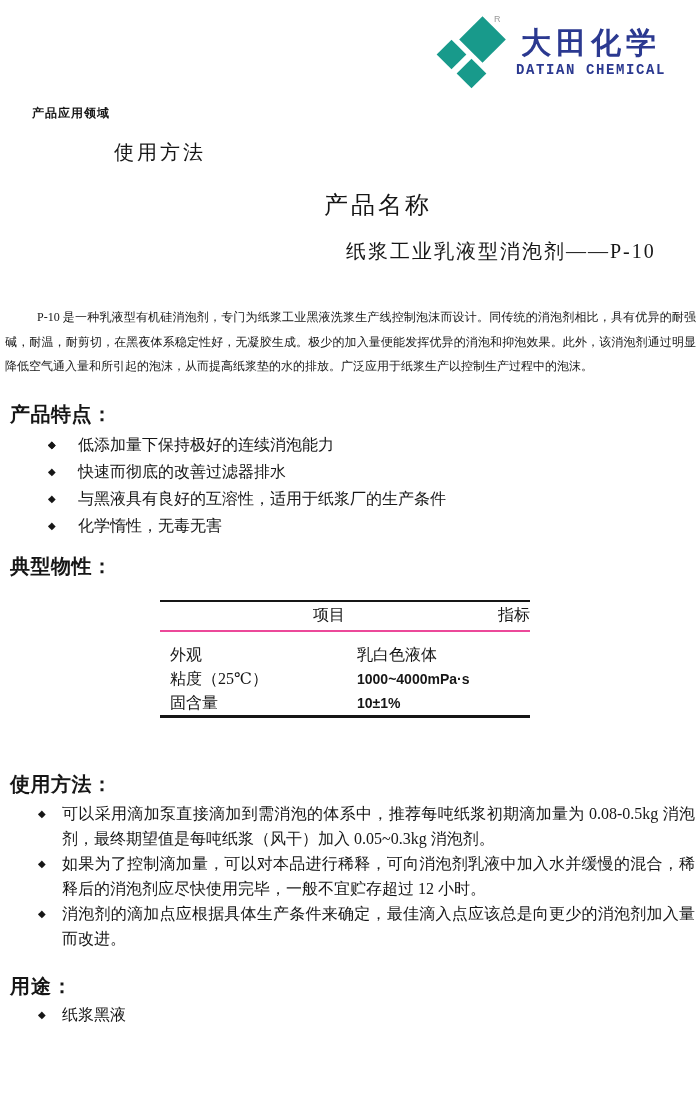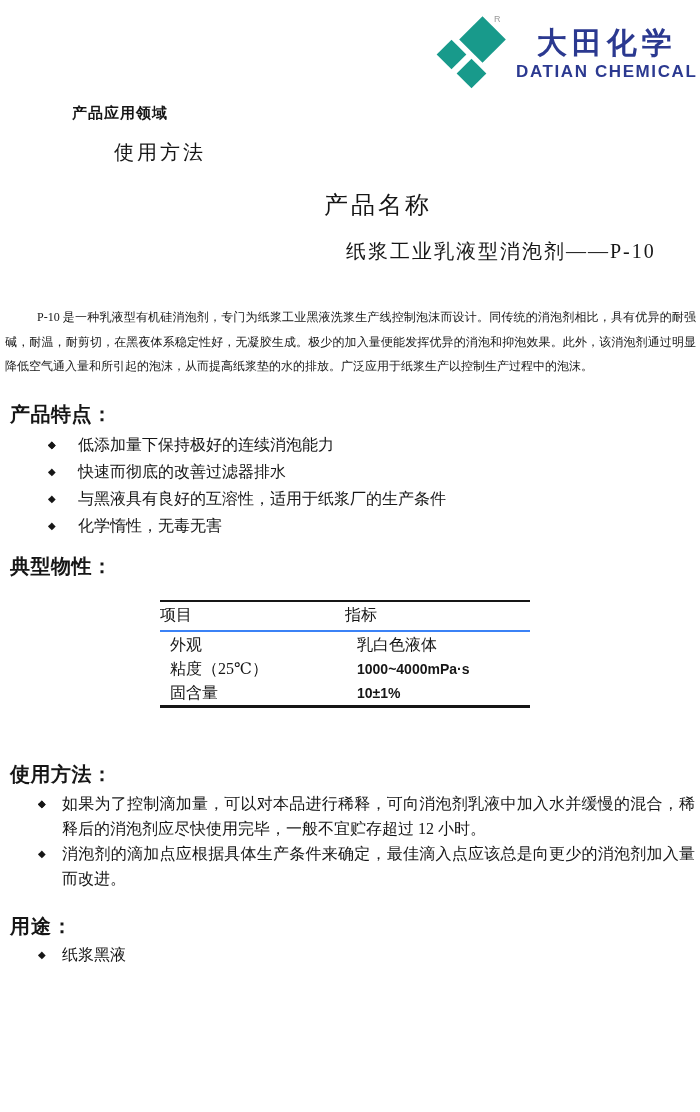--- a/index.html
+++ b/index.html
@@ -14,47 +14,47 @@
   .logo { position:absolute; top:12px; left:432px; display:flex; align-items:flex-start; }
   .logo-mark { position:relative; width:76px; height:80px; flex:0 0 auto; }
   .dm { position:absolute; background:var(--diamond,#189a8b); transform:rotate(45deg); }
   .dm-big    { width:33px; height:33px; left:34px; top:11px; }
   .dm-left   { width:21px; height:21px; left:9px;  top:32px; }
   .dm-bottom { width:21px; height:21px; left:29px; top:51px; }
   .reg { position:absolute; left:62px; top:2px; font:9px "Liberation Sans",sans-serif; color:#9a9a9a; }
   .logo-text { margin-left:8px; padding-top:14px; text-align:center;
                color:var(--brand,#2b3990); font-family:"Liberation Sans",sans-serif; }
   .brand-cn { font-size:30px; font-weight:bold; letter-spacing:5px; line-height:1.15; white-space:nowrap; }
-  .brand-en { font-size:17px; font-weight:bold; letter-spacing:1.6px; margin-top:1px; }
+  .brand-en { font-size:14px; font-weight:bold; letter-spacing:1.6px; margin-top:1px;font-family:Liberation Mono, monospace; }
 
   
   .content { padding-top:103px; }
-  .app-label { margin-left:72px; font-size:15px; font-weight:bold; letter-spacing:1px; line-height:20px; }
+  .app-label { margin-left:32px; font-size:12px; font-weight:bold; letter-spacing:1px; line-height:20px; }
   .app-value { margin:16px 0 0 114px; font-size:20px; letter-spacing:3px; line-height:26px; }
   .pn-label  { margin:27px 0 0 324px; font-size:24px; letter-spacing:3px; line-height:27px; }
   .pn-name   { margin:19px 0 0 346px; font-size:20px; letter-spacing:2px; line-height:27px; white-space:nowrap; }
 
   .intro { margin:40px 4px 2px 5px; font-size:12px; line-height:24.5px;
            text-align:justify; text-indent:32px; }
 
   .sec-h { font-size:20px; font-weight:bold; margin-left:10px; line-height:19px; letter-spacing:0.5px; }
   .features .sec-h { margin-top:26px; }
   ul { list-style:none; }
   .features ul { margin-top:7px; }
   .features li { position:relative; margin-left:48px; padding-left:30px;
                  font-size:16px; line-height:27px; }
   .blt { position:absolute; left:0; top:0; font-size:10px; line-height:inherit; }
 
   .props .sec-h { margin-top:18px; }
   .props-table { margin:24px 0 0 160px; width:370px; border-collapse:collapse;
                  border-top:2px solid #161616; border-bottom:3px solid #161616; }
-  .props-table th { font-weight:normal; font-size:16px; text-align:left;
-                    padding:3px 0 4px; border-bottom:2px solid #3b82f6; }
+  .props-table th { font-weight:normal; font-size:16px; text-align:right;
+                    padding:3px 0 4px; border-bottom:2px solid #ec4899; }
   .props-table td { font-size:16px; line-height:24px; vertical-align:middle; }
-  .props-table tr.first td { padding-top:1px; }
+  .props-table tr.first td { padding-top:11px; }
   td.c1 { width:50%; padding-left:10px; }
   td.c2 { padding-left:12px; }
   td.num { font-family:"Liberation Sans","DejaVu Sans",sans-serif; font-weight:bold; font-size:14px; }
 
   .usage .sec-h { margin-top:57px; }
   .usage ul { margin-top:7px; }
   .usage li, .uses li { position:relative; margin-left:38px; padding-left:24px;
                         margin-right:5px; font-size:16px; line-height:25px; text-align:justify; }
   .uses .sec-h { margin-top:26px; letter-spacing:1px; }
   .uses ul { margin-top:6px; }
@@ -120,21 +120,21 @@
             <td class="c1">固含量</td>
             <td class="c2 num">10±1%</td>
           </tr>
         </tbody>
       </table>
     </div>
 
     <div class="usage">
       <div class="sec-h">使用方法：</div>
       <ul>
-        <li><span class="blt">◆</span></li>
+        <li><span class="blt">◆</span><span>可以采用滴加泵直接滴加到需消泡的体系中，推荐每吨纸浆初期滴加量为 0.08-0.5kg 消泡剂，最终期望值是每吨纸浆（风干）加入 0.05~0.3kg 消泡剂。</span></li>
         <li><span class="blt">◆</span><span>如果为了控制滴加量，可以对本品进行稀释，可向消泡剂乳液中加入水并缓慢的混合，稀释后的消泡剂应尽快使用完毕，一般不宜贮存超过 12 小时。</span></li>
         <li><span class="blt">◆</span><span>消泡剂的滴加点应根据具体生产条件来确定，最佳滴入点应该总是向更少的消泡剂加入量而改进。</span></li>
       </ul>
     </div>
 
     <div class="uses">
       <div class="sec-h">用途：</div>
       <ul>
         <li><span class="blt">◆</span><span>纸浆黑液</span></li>
       </ul>

